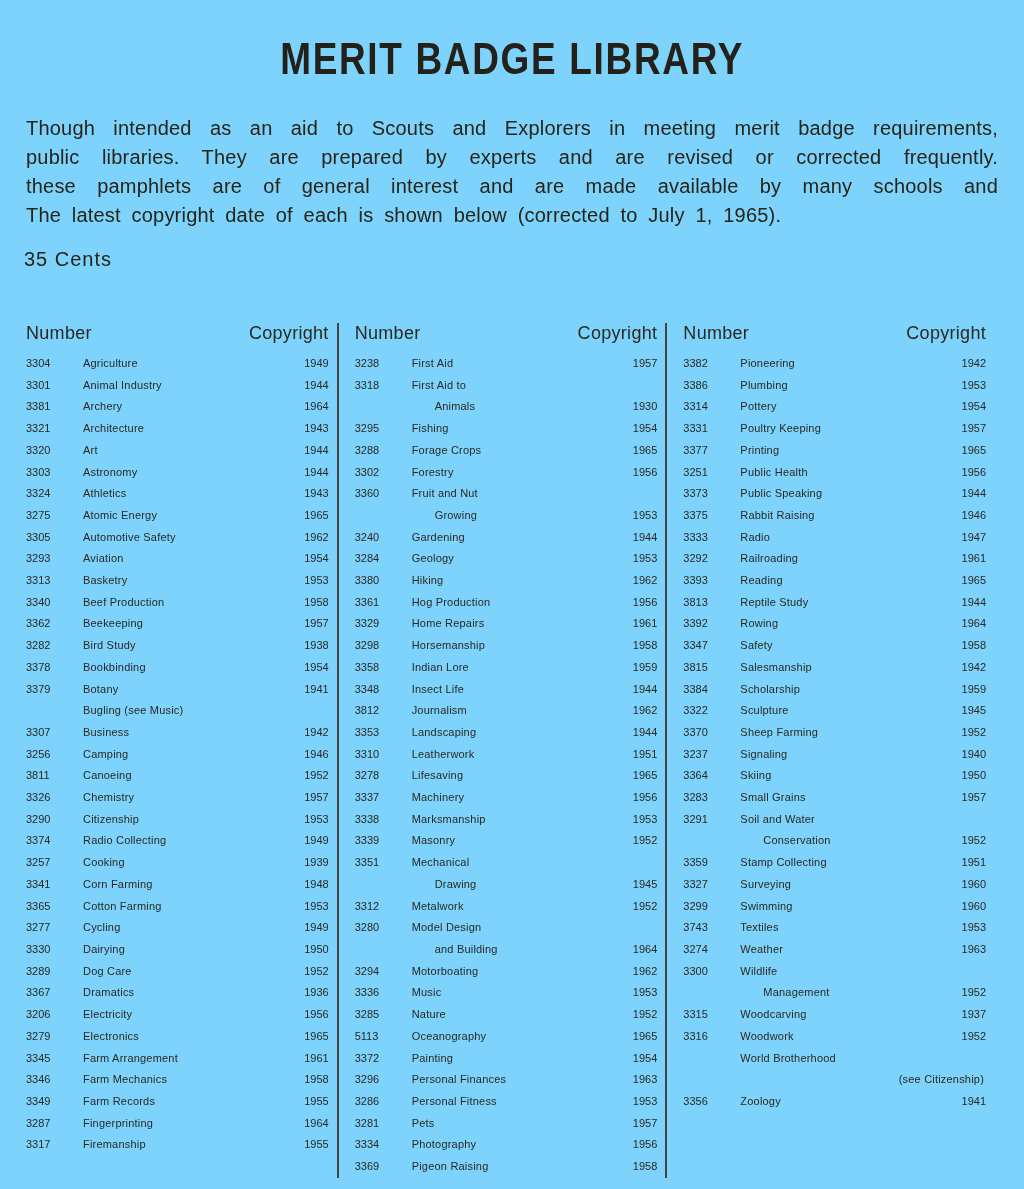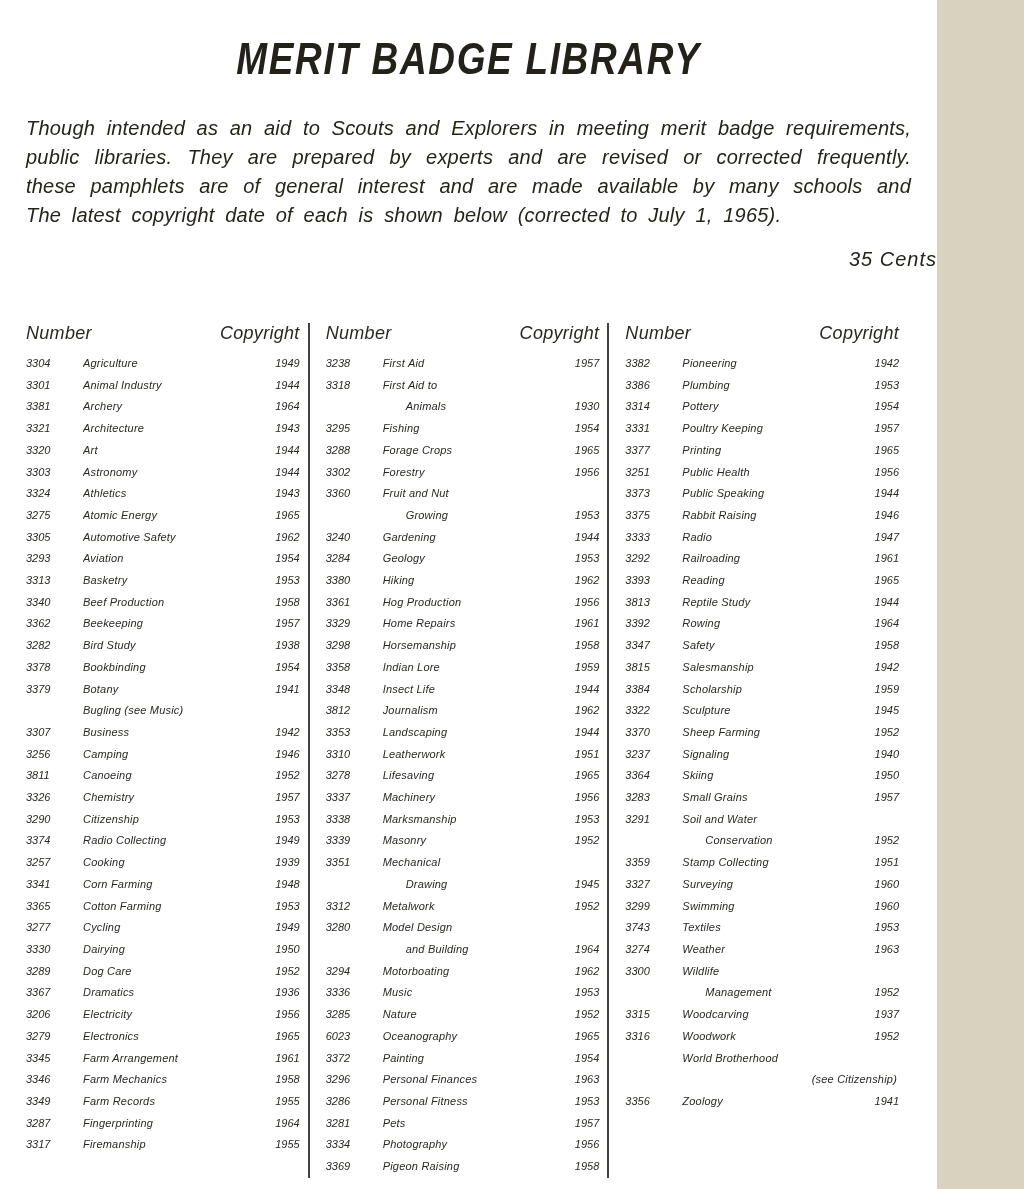--- a/index.html
+++ b/index.html
@@ -1,35 +1,34 @@
 <!DOCTYPE html>
 <html><head>
 <meta charset="utf-8">
 <style>
   html,body{margin:0;padding:0;background:#d8d2bf;}
   .page{
-    width:937px;height:1189px;
-    background:#ffffff;
+    width:1024px;height:1189px;
+    background:#7dd3fc;
     font-family:"Liberation Sans",sans-serif;
     color:#2a2822;
     overflow:hidden;
     position:relative;
-    font-style:italic;
   }
   .title-wrap{text-align:center;padding-top:34px;}
   .title{
     display:inline-block;margin:0;
     font-size:44px;font-weight:700;letter-spacing:2px;white-space:nowrap;
     transform:scaleX(0.84);transform-origin:center;
     color:#232119;
   }
   .intro{margin:30px 26px 0 26px;font-size:20px;line-height:29px;letter-spacing:0.2px;color:#262419;}
   .intro-line{text-align:justify;text-align-last:justify;}
   .intro-line.last{text-align:left;text-align-last:auto;word-spacing:5px;}
-  .price{text-align:right;margin-top:18px;font-size:20px;letter-spacing:1px;color:#262419;padding-left:24px;}
+  .price{text-align:left;margin-top:18px;font-size:20px;letter-spacing:1px;color:#262419;padding-left:24px;}
   .badge-table{display:flex;margin:52px 30px 0 26px;align-items:stretch;}
   .col{flex:1;padding-right:8px;min-width:0;}
   .col + .col{border-left:2px solid #46413a;padding-left:16px;}
   .hdr{display:flex;justify-content:space-between;font-size:18px;margin-bottom:9px;letter-spacing:0.3px;}
   .rows{font-size:11px;}
   .row{display:flex;line-height:21.7px;white-space:nowrap;}
   .num{width:57px;flex:none;}
   .name{flex:1;letter-spacing:0.2px;overflow:hidden;}
   .year{flex:none;text-align:right;min-width:42px;}
   .row.cont .name{padding-left:23px;}
@@ -402,21 +401,21 @@
             <span class="num">3336</span>
             <span class="name">Music</span>
             <span class="year">1953</span>
           </div>
           <div class="row">
             <span class="num">3285</span>
             <span class="name">Nature</span>
             <span class="year">1952</span>
           </div>
           <div class="row">
-            <span class="num">6023</span>
+            <span class="num">5113</span>
             <span class="name">Oceanography</span>
             <span class="year">1965</span>
           </div>
           <div class="row">
             <span class="num">3372</span>
             <span class="name">Painting</span>
             <span class="year">1954</span>
           </div>
           <div class="row">
             <span class="num">3296</span>

